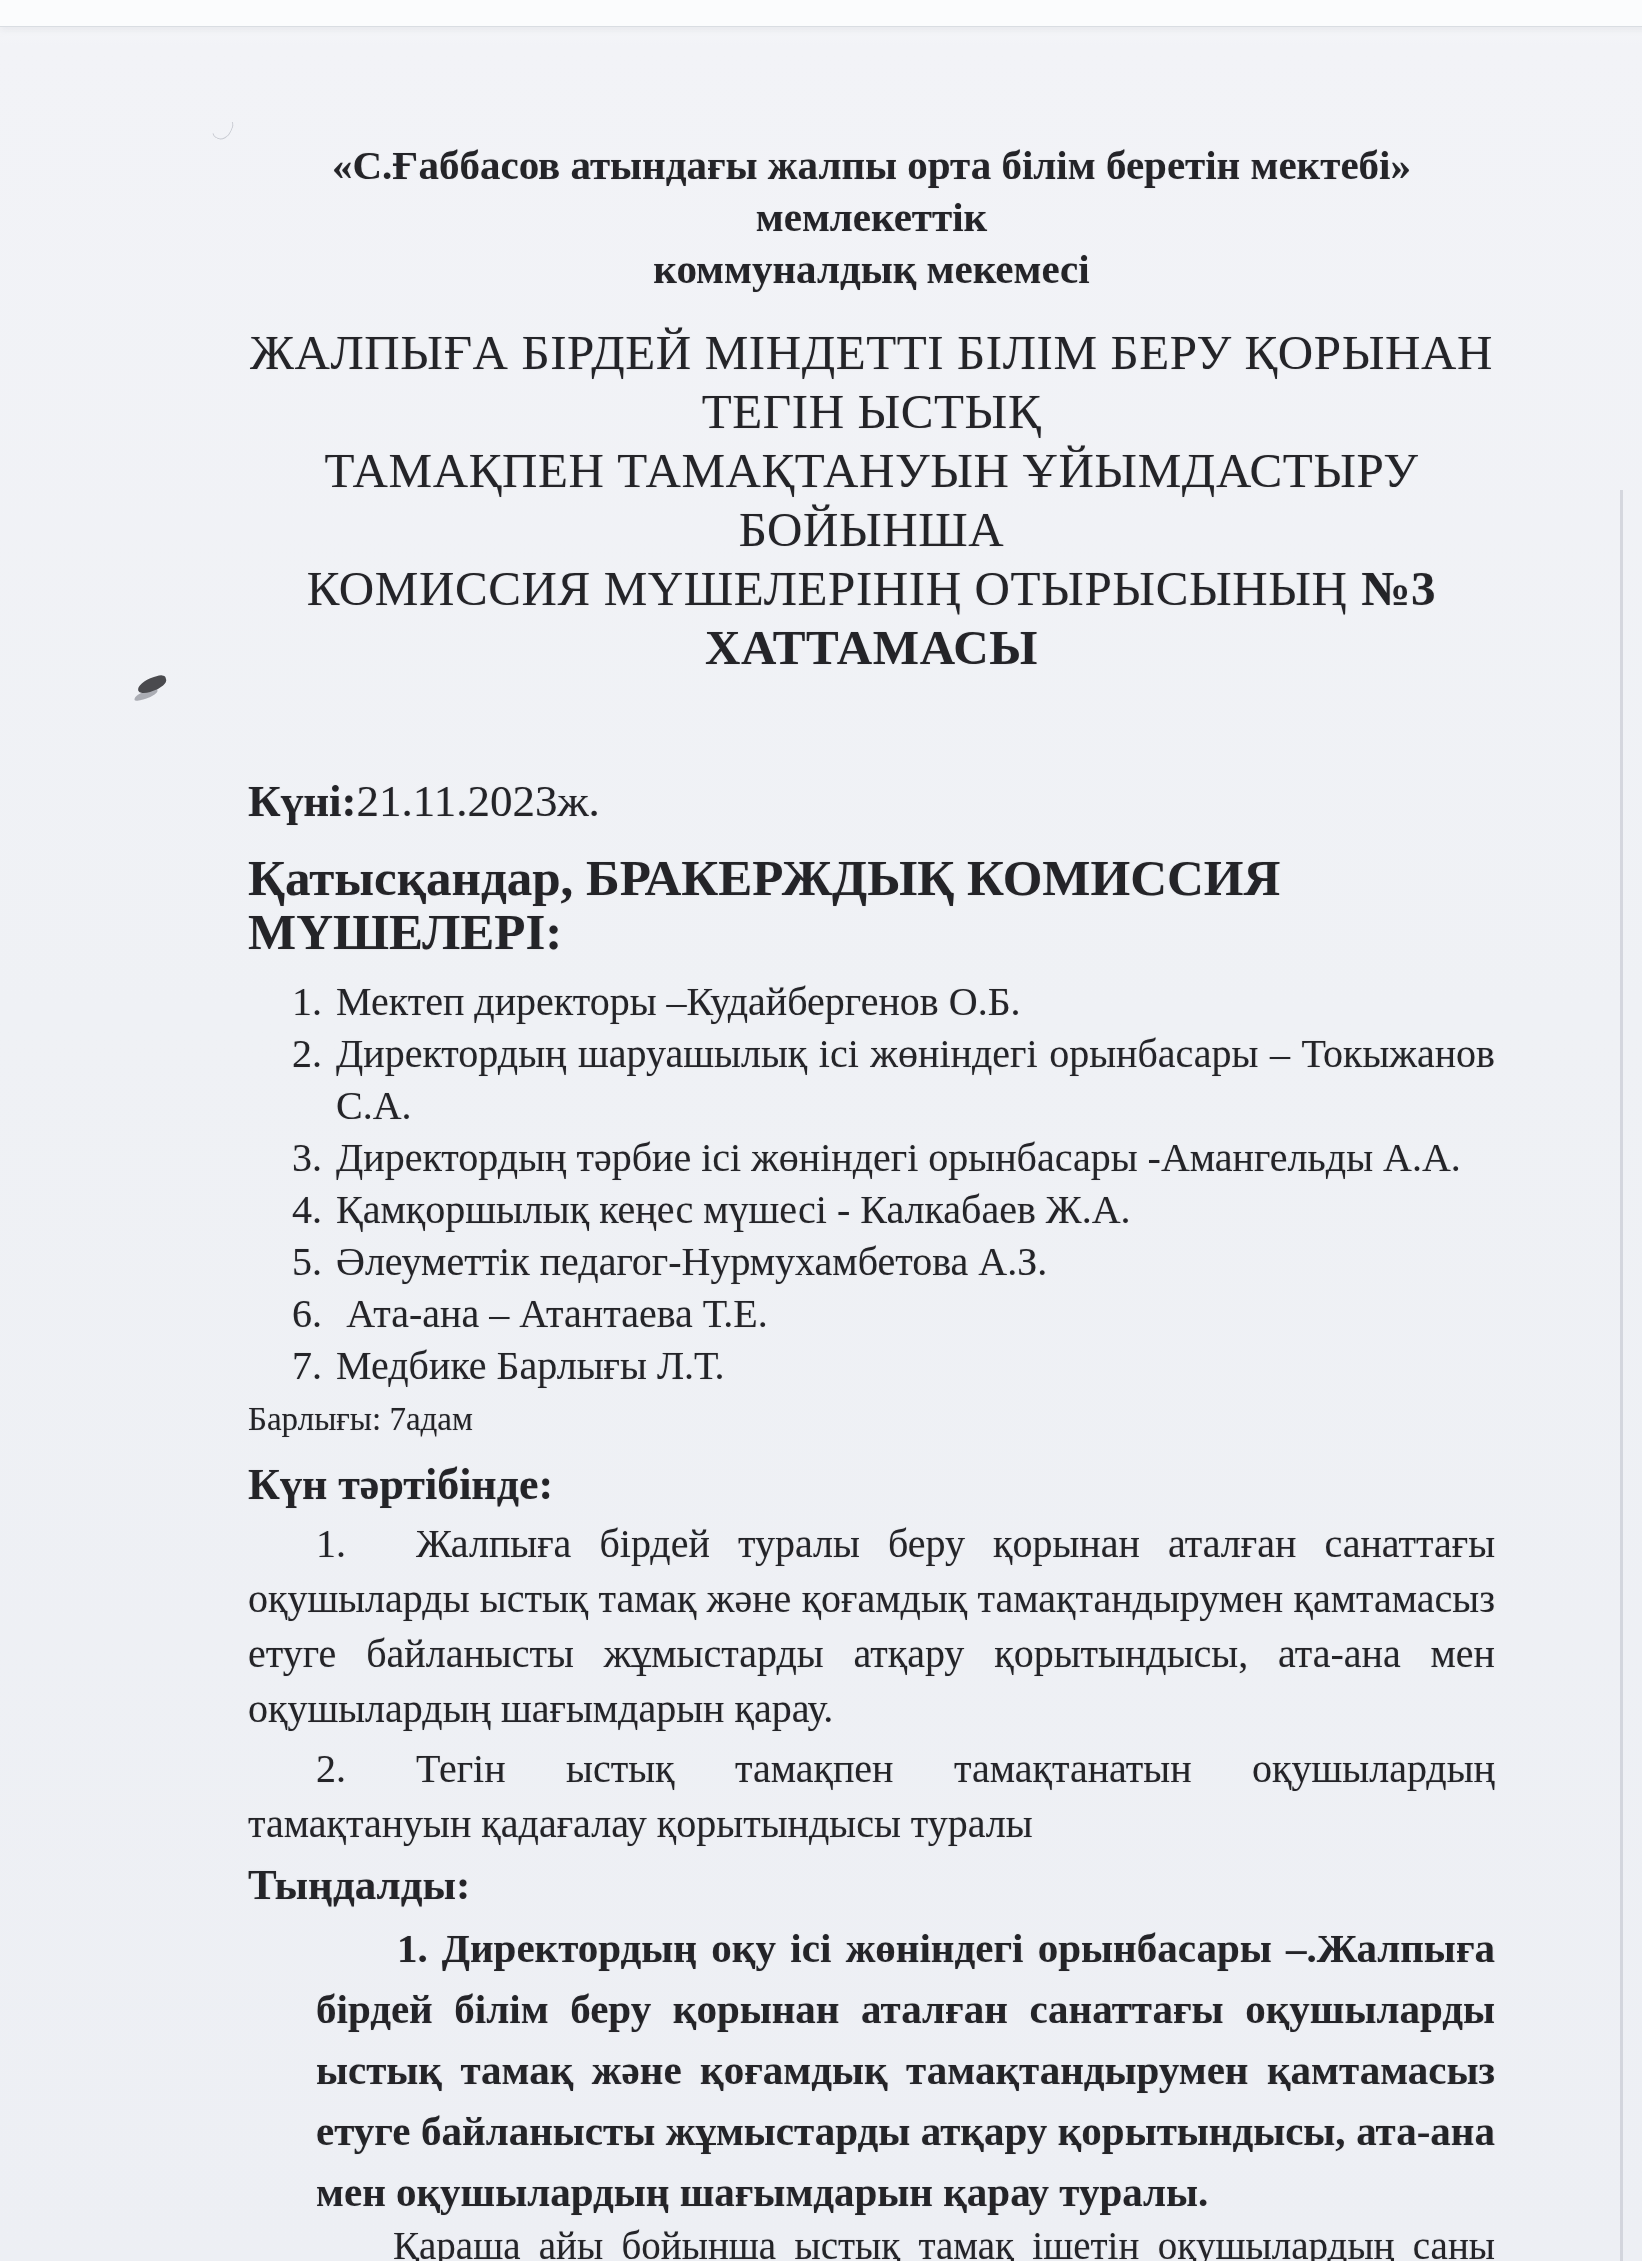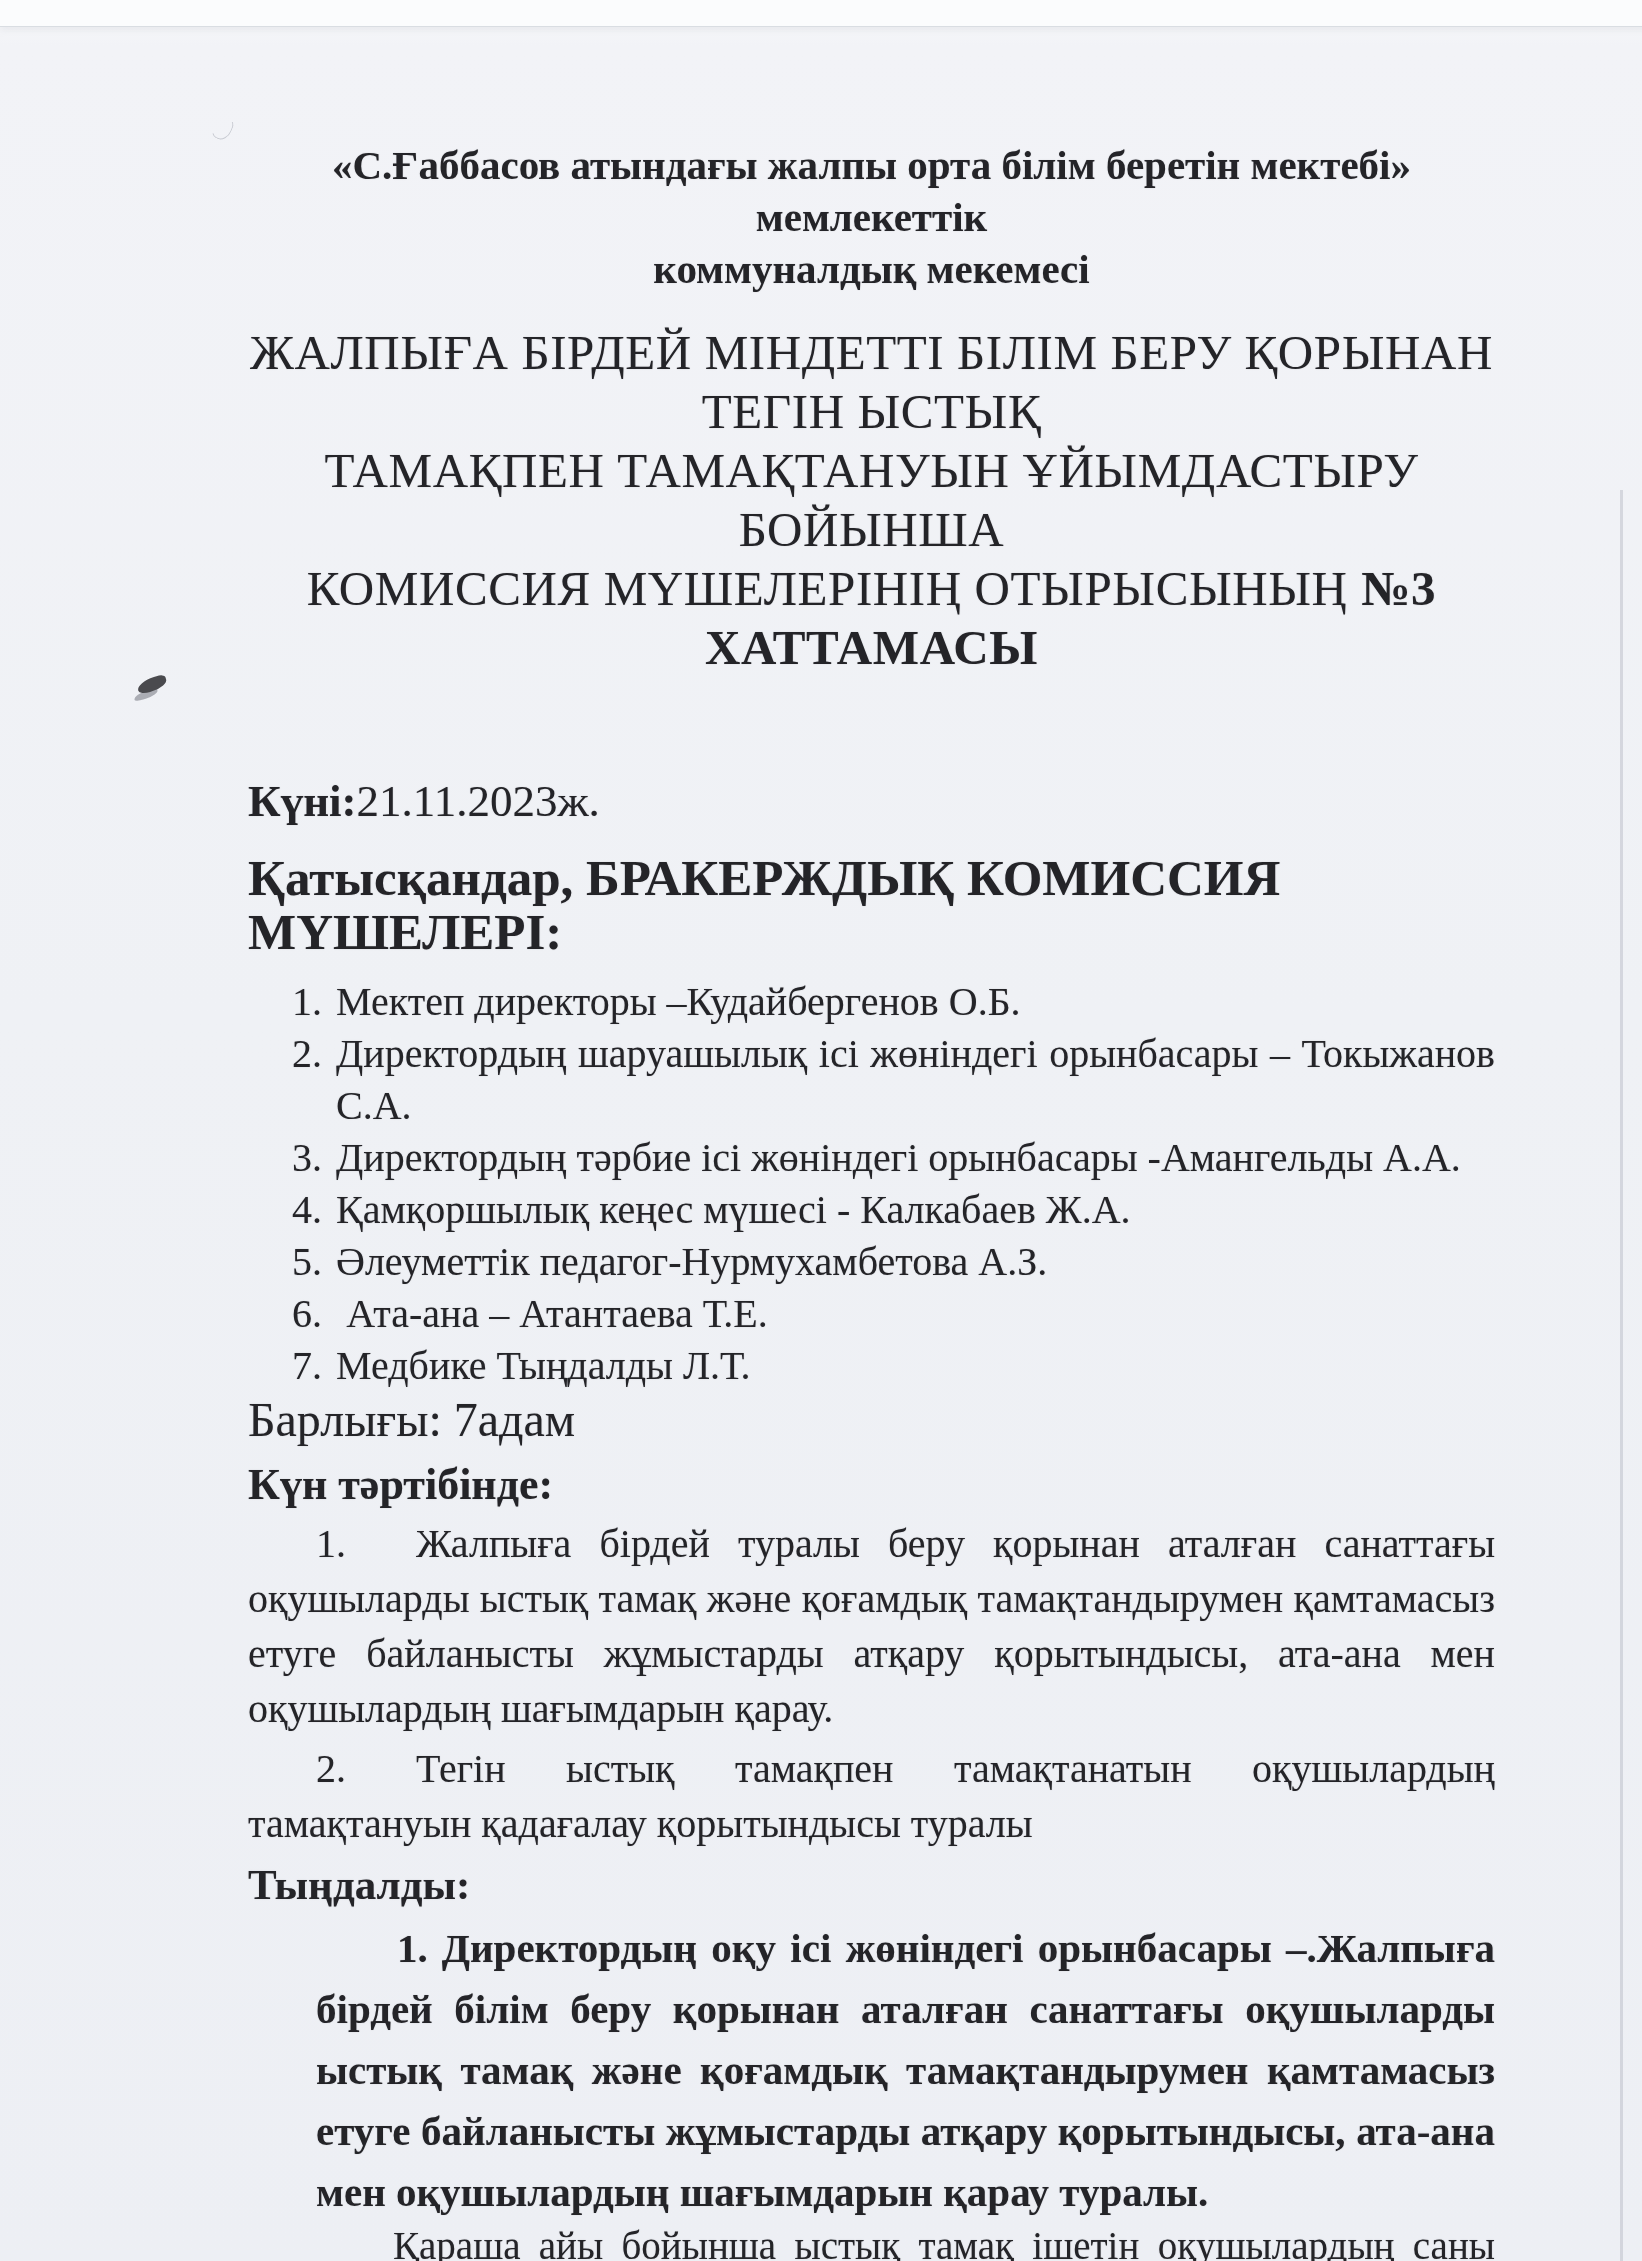--- a/index.html
+++ b/index.html
@@ -61,21 +61,21 @@
     margin:23px 0 0 0;font-size:51px;line-height:54px;font-weight:bold;
   }
   .participants{
     list-style:none;margin:17px 0 0 0;padding:0;
     font-size:40px;line-height:52px;
   }
   .participants li{display:flex;padding-left:44px;}
   .participants .num{flex:0 0 44px;}
   .participants .txt{flex:1;text-align:justify;}
   .participants li:nth-child(6) .txt{padding-left:10.3px;text-align:left;}
-  .total-line{margin:2.6px 0 0 0;font-size:48px;line-height:49px;font-family:Liberation Serif, serif;}
+  .total-line{margin:2.6px 0 0 0;font-size:33px;line-height:49px;font-family:Liberation Serif, serif;}
   .agenda-heading{
     margin:14px 0 0 0;font-size:44px;line-height:53px;font-weight:bold;
   }
   .agenda-item{
     margin:5.2px 0 0 0;font-size:40px;line-height:55px;
     text-align:justify;text-indent:68px;
   }
   .agenda-item .num{margin-right:70px;}
   .listened-heading{
     margin:7.7px 0 0 0;font-size:43px;line-height:52px;font-weight:bold;
@@ -141,21 +141,21 @@
       <li>
         <span class="num">5.</span>
         <span class="txt">Әлеуметтік педагог-Нурмухамбетова А.З.</span>
       </li>
       <li>
         <span class="num">6.</span>
         <span class="txt">Ата-ана – Атантаева Т.Е.</span>
       </li>
       <li>
         <span class="num">7.</span>
-        <span class="txt">Медбике Тыңдалды Л.Т.</span>
+        <span class="txt">Медбике Барлығы Л.Т.</span>
       </li>
     </ol>
 
     <p class="total-line">Барлығы: 7адам</p>
 
     <p class="agenda-heading">Күн тәртібінде:</p>
 
     <p class="agenda-item">
       <span class="num">1.</span><span>Жалпыға бірдей туралы беру қорынан аталған санаттағы оқушыларды ыстық тамақ және қоғамдық тамақтандырумен қамтамасыз етуге байланысты жұмыстарды атқару қорытындысы, ата-ана мен оқушылардың шағымдарын қарау.</span>
     </p>

